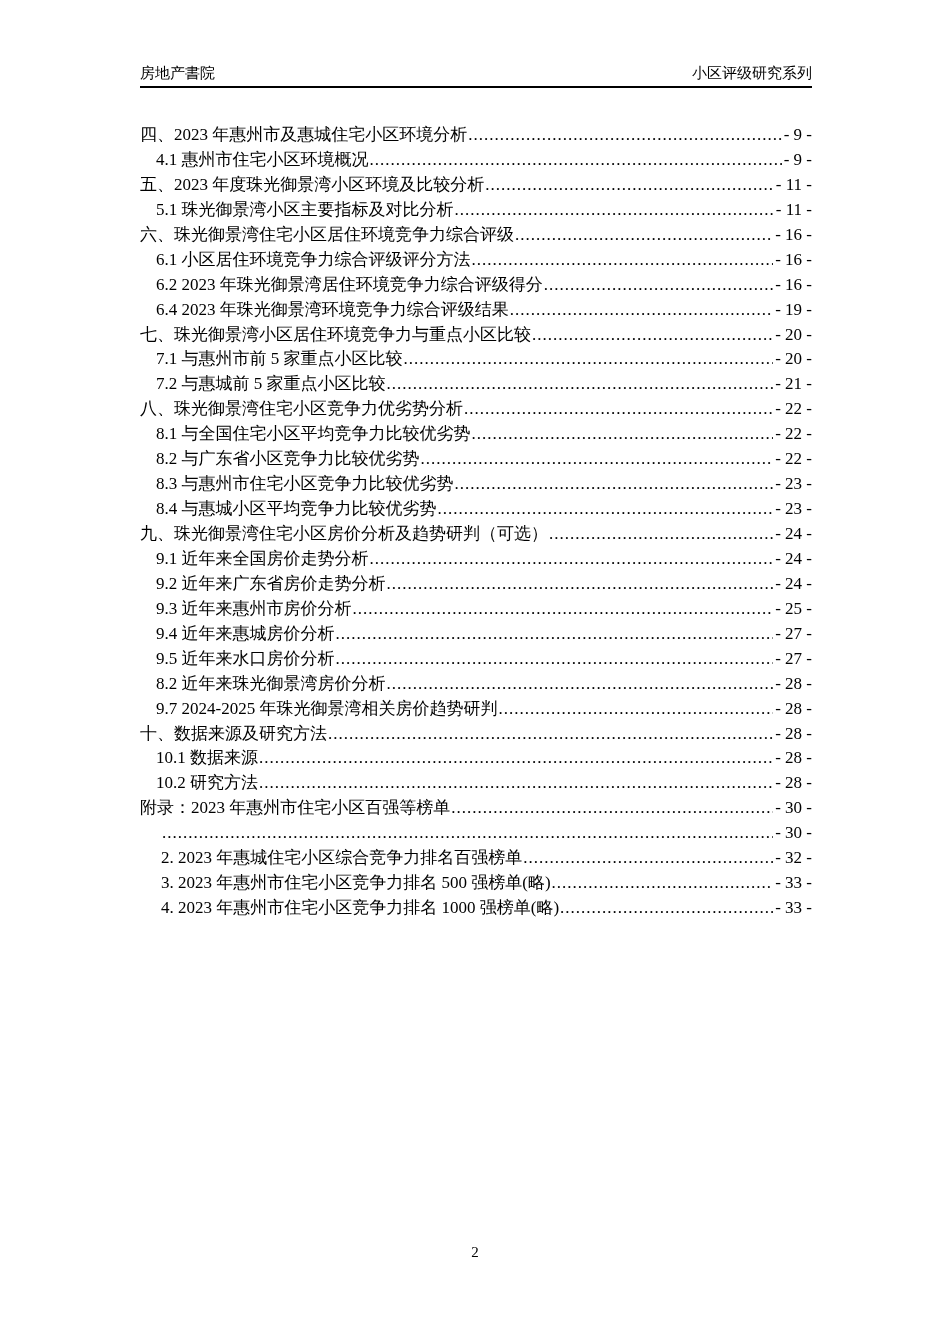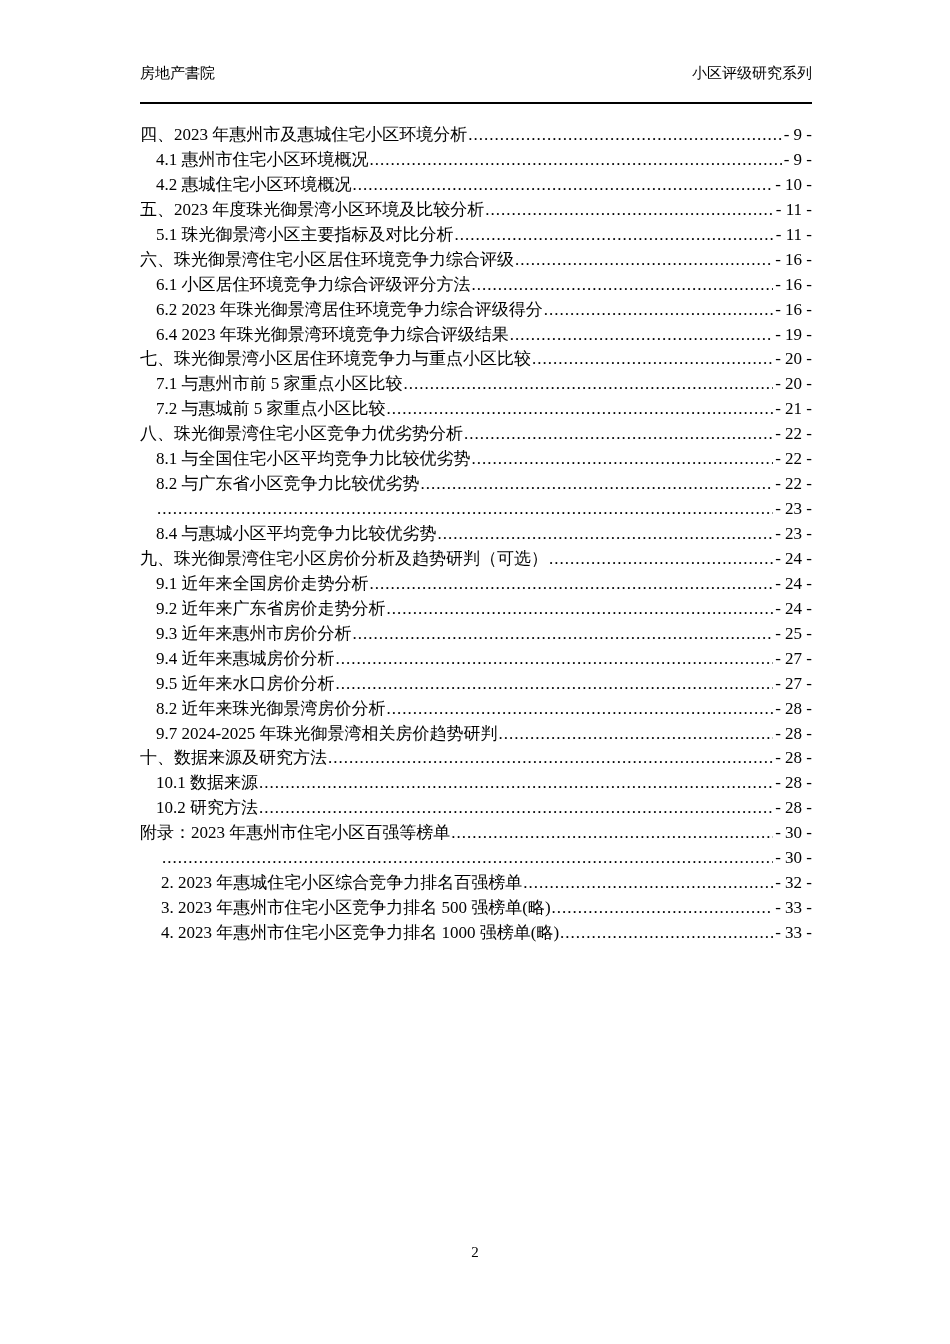--- a/index.html
+++ b/index.html
@@ -19,21 +19,21 @@
   
   .header {
     position: absolute;
     left: 140px;
     right: 138px;
     top: 64px;
     display: flex;
     justify-content: space-between;
     align-items: center;
     border-bottom: 2px solid #000000;
-    padding-bottom: 20px;
+    padding-bottom: 4px;
     font-family: Liberation Sans, sans-serif;
     font-size: 15px;
     line-height: 18px;
   }
   
   .toc {
     position: absolute;
     left: 140px;
     right: 138px;
     top: 123px;
@@ -92,25 +92,20 @@
     <div class="toc-row lvl1">
         <span class="toc-text">四、2023 年惠州市及惠城住宅小区环境分析</span>
         <span class="toc-dots"></span>
         <span class="toc-page">- 9 -</span>
       </div>
     <div class="toc-row lvl2">
         <span class="toc-text">4.1 惠州市住宅小区环境概况</span>
         <span class="toc-dots"></span>
         <span class="toc-page">- 9 -</span>
       </div>
-    <div class="toc-row lvl2">
-        <span class="toc-text">4.2 惠城住宅小区环境概况</span>
-        <span class="toc-dots"></span>
-        <span class="toc-page">- 10 -</span>
-      </div>
     <div class="toc-row lvl1">
         <span class="toc-text">五、2023 年度珠光御景湾小区环境及比较分析</span>
         <span class="toc-dots"></span>
         <span class="toc-page">- 11 -</span>
       </div>
     <div class="toc-row lvl2">
         <span class="toc-text">5.1 珠光御景湾小区主要指标及对比分析</span>
         <span class="toc-dots"></span>
         <span class="toc-page">- 11 -</span>
       </div>
@@ -158,20 +153,21 @@
         <span class="toc-text">8.1 与全国住宅小区平均竞争力比较优劣势</span>
         <span class="toc-dots"></span>
         <span class="toc-page">- 22 -</span>
       </div>
     <div class="toc-row lvl2">
         <span class="toc-text">8.2 与广东省小区竞争力比较优劣势</span>
         <span class="toc-dots"></span>
         <span class="toc-page">- 22 -</span>
       </div>
     <div class="toc-row lvl2">
+        <span class="toc-text">8.3 与惠州市住宅小区竞争力比较优劣势</span>
         <span class="toc-dots"></span>
         <span class="toc-page">- 23 -</span>
       </div>
     <div class="toc-row lvl2">
         <span class="toc-text">8.4 与惠城小区平均竞争力比较优劣势</span>
         <span class="toc-dots"></span>
         <span class="toc-page">- 23 -</span>
       </div>
     <div class="toc-row lvl1">
         <span class="toc-text">九、珠光御景湾住宅小区房价分析及趋势研判（可选）</span>

